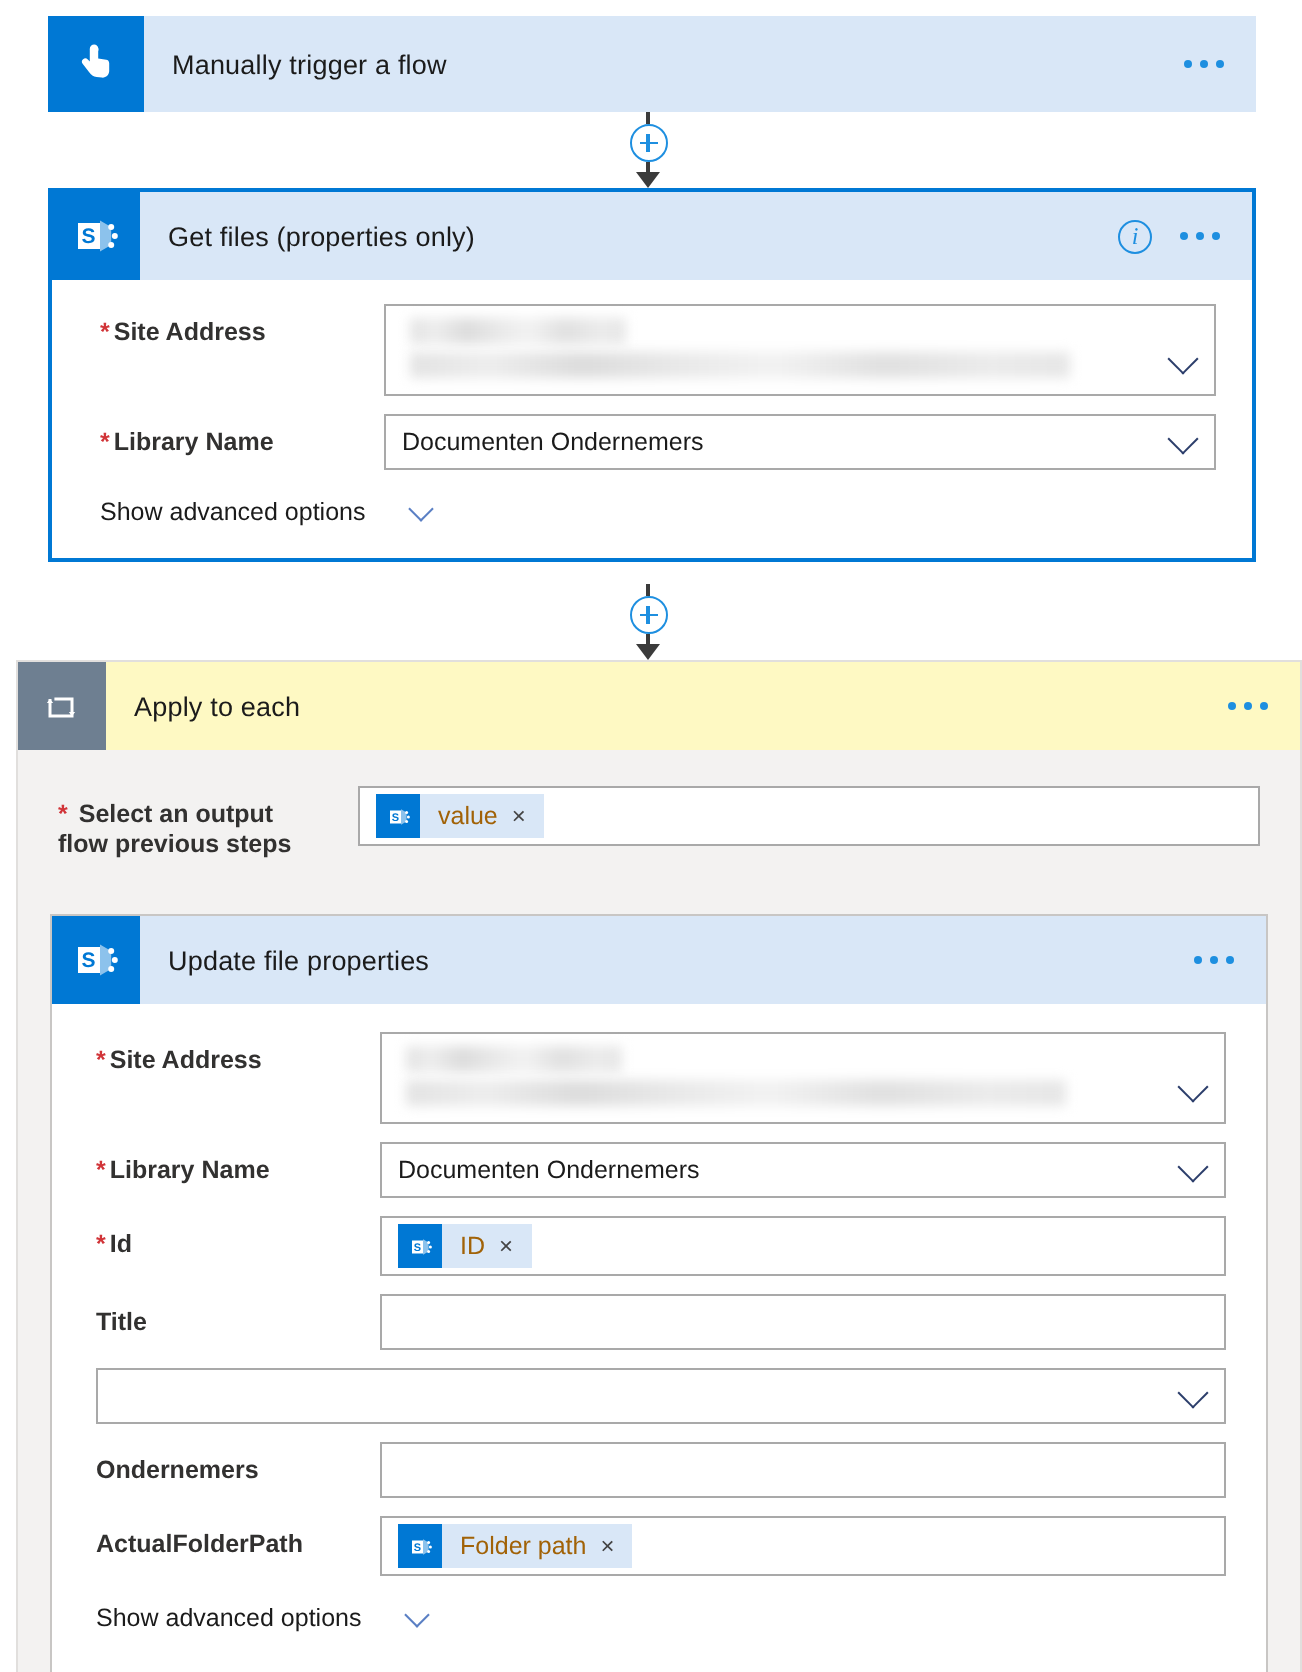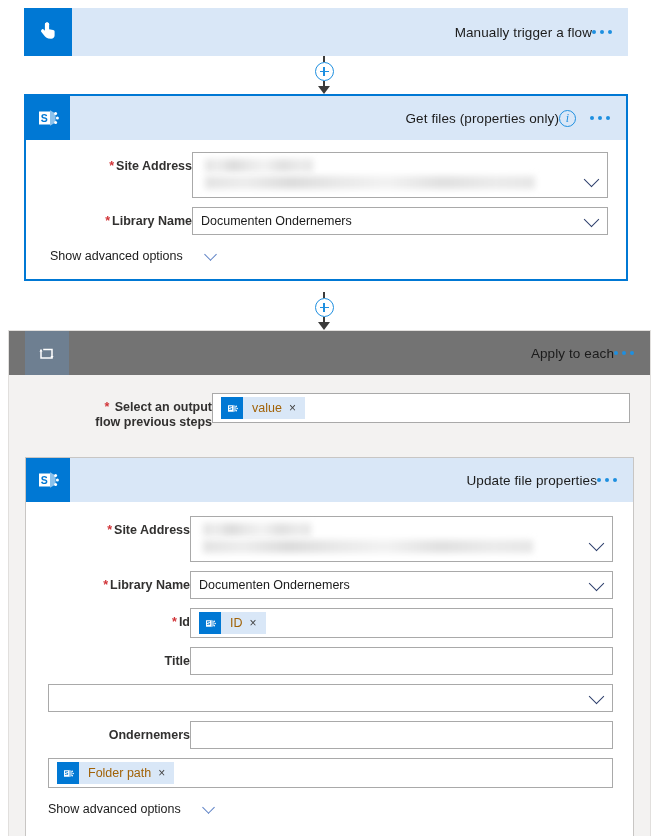--- a/index.html
+++ b/index.html
@@ -13,21 +13,20 @@
     width: 651px;
     height: 836px;
     background: #ffffff;
     overflow: hidden;
   }
 
   
   .card {
     position: absolute;
     background: #ffffff;
-    text-align: right;
   }
   .card-header {
     display: flex;
     align-items: center;
     height: 44px;
     background: #d9e7f7;
   }
   .card-icon {
     width: 44px;
     height: 44px;
@@ -233,26 +232,25 @@
     width: 604px;
     border: 2px solid #0078d4;
   }
   #loop-card {
     left: 8px; top: 330px;
     width: 643px;
     background: #f3f2f1;
     border: 1px solid #e1dfdd;
     padding-bottom: 14px;
   }
-  #loop-card > .card-header { background: #737373; padding-left: 16px; }
+  #loop-card > .card-header { background: #fef9c3; }
   #loop-card > .card-header .card-icon { background: #6e7f91; }
   #loop-card .loop-body {
     padding: 18px 20px 4px 20px;
     background: #f3f2f1;
-    margin-left: 33px;
   }
   #loop-card .loop-body .field-label { width: 150px; flex-basis: 150px; }
   #loop-card .loop-body .control { background: #fff; }
 
   #update-card {
     margin: 14px 16px 0 16px;
     border: 1px solid #c8c6c4;
     background: #fff;
   }
   #update-card .card-icon { background: #0078d4; }
@@ -469,20 +467,21 @@
         </div>
 
         <div class="field">
           <div class="field-label">Ondernemers</div>
           <div class="control">
             <span></span>
           </div>
         </div>
 
         <div class="field">
+          <div class="field-label">ActualFolderPath</div>
           <div class="control">
             <span class="token">
               <span class="token-icon">
                 <svg width="13" height="13" viewBox="0 0 26 26" aria-hidden="true">
                   <path fill="#ffffff" d="M4 6.5h11v13H4z"></path>
                   <path fill="#ffffff" d="M15 5.3l5.6 3.2v9l-5.6 3.2z" opacity=".55"></path>
                   <circle cx="20.6" cy="8.5" r="1.5" fill="#ffffff"></circle>
                   <circle cx="20.6" cy="17.5" r="1.5" fill="#ffffff"></circle>
                   <circle cx="22.4" cy="13" r="1.5" fill="#ffffff"></circle>
                   <text x="9.3" y="16.6" font-family="Liberation Sans, sans-serif" font-size="11" font-weight="bold" fill="#0078d4" text-anchor="middle">S</text>

